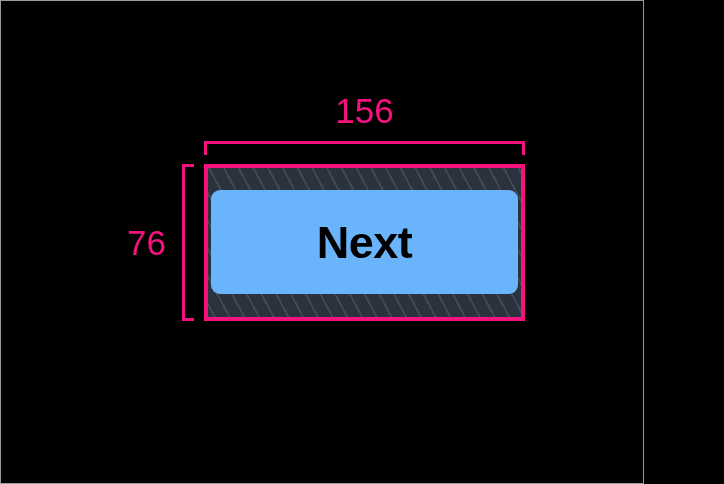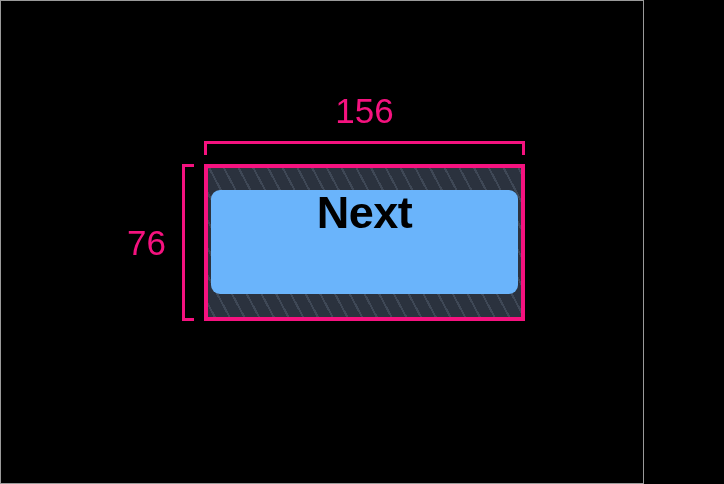--- a/index.html
+++ b/index.html
@@ -67,20 +67,21 @@
   
   #content-box {
     position: absolute;
     left: 3px;
     top: 22px;
     width: 307px;
     height: 104px;
     background: #6ab4fb;
     border-radius: 9px;
     display: flex;
+    align-items: center;
     justify-content: center;
   }
 
   #button-label {
     color: #000000;
     font-family: "Liberation Sans", sans-serif;
     font-size: 45px;
     font-weight: bold;
     letter-spacing: -0.5px;
     line-height: 1;

